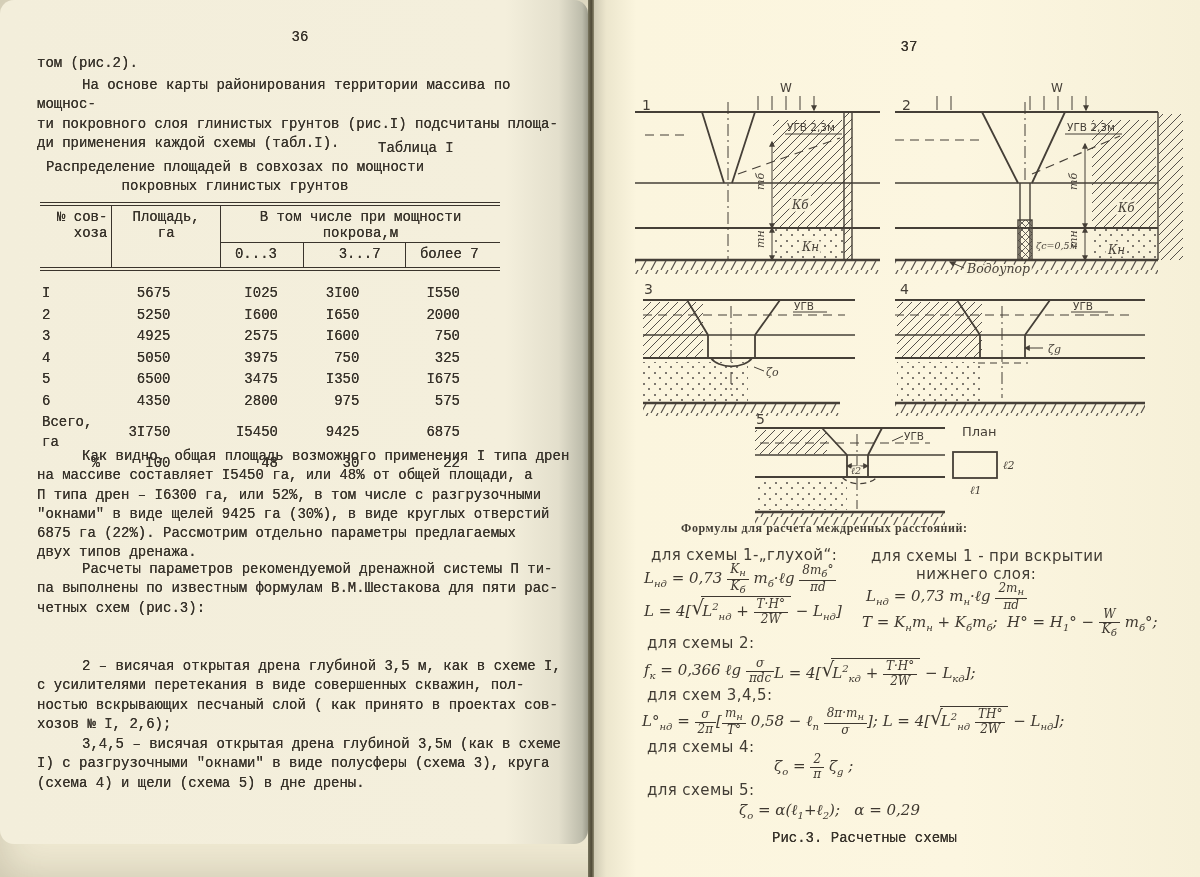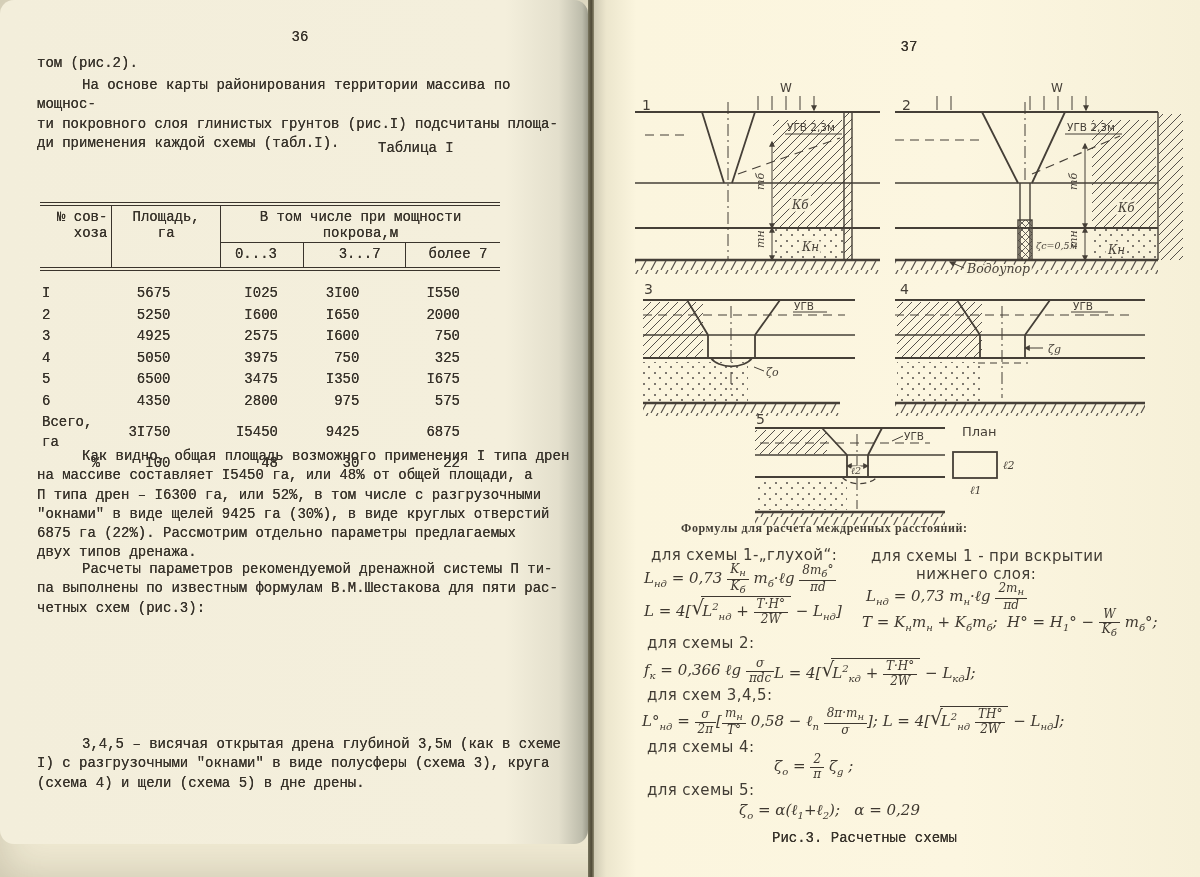--- a/index.html
+++ b/index.html
@@ -23,21 +23,21 @@
       font-family:"Liberation Mono","DejaVu Sans Mono",monospace;font-size:14px;color:#37322a;
       text-shadow:0 0 .5px #37322a;border-top:4px double #3a342c;}
   #dist-table th{font-weight:normal;vertical-align:top;padding:3px 4px 5px;white-space:pre-line;}
   #dist-table thead tr:first-child th{border-bottom:4px double #3a342c;}
   #dist-table th.c1{width:77px;border-right:1.6px solid #3a342c;text-align:right;padding-left:6px;}
   #dist-table th.c2{width:113px;border-right:1.6px solid #3a342c;text-align:center;}
   #dist-table th.sp{border-bottom:1.6px solid #3a342c !important;text-align:center;padding-bottom:1px;}
   #dist-table tr.subrow th{border-bottom:4px double #3a342c;text-align:left;padding-left:14px;}
   #dist-table tr.subrow th.s1{width:77px;border-right:1.6px solid #3a342c;}
   #dist-table tr.subrow th.s2{width:100px;border-right:1.6px solid #3a342c;text-align:center;}
-  #dist-table tr.subrow th.s3{width:93px;text-align:center;}
+  #dist-table tr.subrow th.s3{width:93px;text-align:left;}
   #dist-table tbody td{padding:1px 0;line-height:19.5px;}
   #dist-table tbody tr:first-child td{padding-top:13px;}
   #dist-table tbody td:nth-child(1){text-align:left;padding-left:2px;}
   #dist-table tbody td:nth-child(2){text-align:right;padding-right:50px;}
   #dist-table tbody td:nth-child(3){text-align:right;padding-right:26px;}
   #dist-table tbody td:nth-child(4){text-align:right;padding-right:46px;}
   #dist-table tbody td:nth-child(5){text-align:right;padding-right:40px;}
   #dist-table tbody tr:last-child td:nth-child(1){text-align:right;padding-right:12px;}
   
   .flabel{position:absolute;font-family:"DejaVu Sans","Liberation Sans",sans-serif;
@@ -63,20 +63,22 @@
 
 <div id="book">
 
   <div id="left-page">
     <div class="tw" style="left:270px;top:28px;width:60px;text-align:center">36</div>
     <div class="tw" style="left:37px;top:54px;width:525px">том (рис.2).</div>
     <div class="tw indent" style="left:37px;top:76px;width:535px">На основе карты районирования территории массива по мощнос-
 ти покровного слоя глинистых грунтов (рис.I) подсчитаны площа-
 ди применения каждой схемы (табл.I).</div>
     <div class="tw" style="left:378px;top:139px">Таблица I</div>
+    <div class="tw center" style="left:10px;top:158px;width:450px">Распределение площадей в совхозах по мощности
+покровных глинистых грунтов</div>
 
     <table id="dist-table">
       <thead>
         <tr>
           <th class="c1" rowspan="2">№ сов-
 хоза</th>
           <th class="c2" rowspan="2">Площадь,
 га</th>
           <th class="sp" colspan="3">В том числе при мощности покрова,м</th>
         </tr>
@@ -148,20 +150,24 @@
 
     <div class="tw indent" style="left:37px;top:447px;width:535px">Как видно, общая площадь возможного применения I типа дрен
 на массиве составляет I5450 га, или 48% от общей площади, а
 П типа дрен – I6300 га, или 52%, в том числе с разгрузочными
 "окнами" в виде щелей 9425 га (30%), в виде круглых отверстий
 6875 га (22%). Рассмотрим отдельно параметры предлагаемых
 двух типов дренажа.</div>
     <div class="tw indent" style="left:37px;top:560px;width:535px">Расчеты параметров рекомендуемой дренажной системы П ти-
 па выполнены по известным формулам В.М.Шестакова для пяти рас-
 четных схем (рис.3):</div>
+    <div class="tw indent" style="left:37px;top:657px;width:535px">2 – висячая открытая дрена глубиной 3,5 м, как в схеме I,
+с усилителями перетекания в виде совершенных скважин, пол-
+ностью вскрывающих песчаный слой ( как принято в проектах сов-
+хозов № I, 2,6);</div>
     <div class="tw indent" style="left:37px;top:735px;width:535px">3,4,5 – висячая открытая дрена глубиной 3,5м (как в схеме
 I) с разгрузочными "окнами" в виде полусферы (схема 3), круга
 (схема 4) и щели (схема 5) в дне дрены.</div>
   </div>
 
   <div id="gutter"></div>
 
   <div id="right-page">
     <div class="tw" style="left:295px;top:38px;width:40px;text-align:center">37</div>
 

